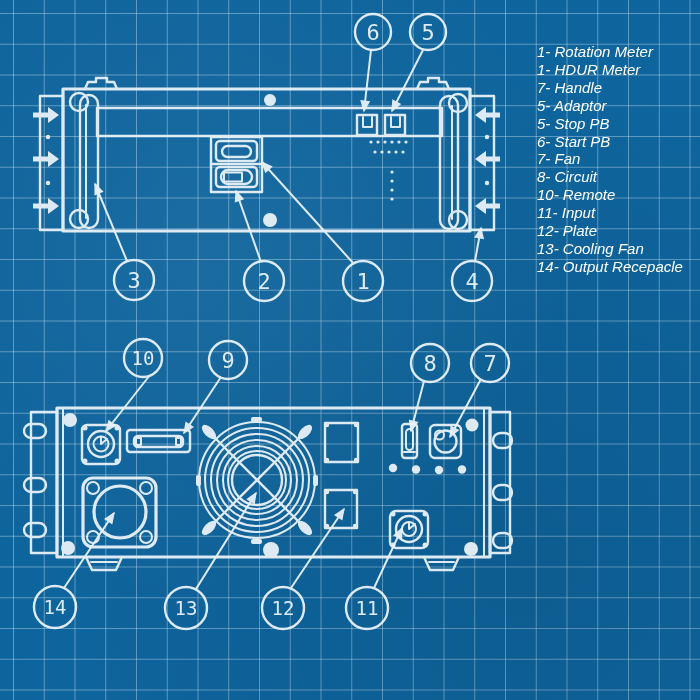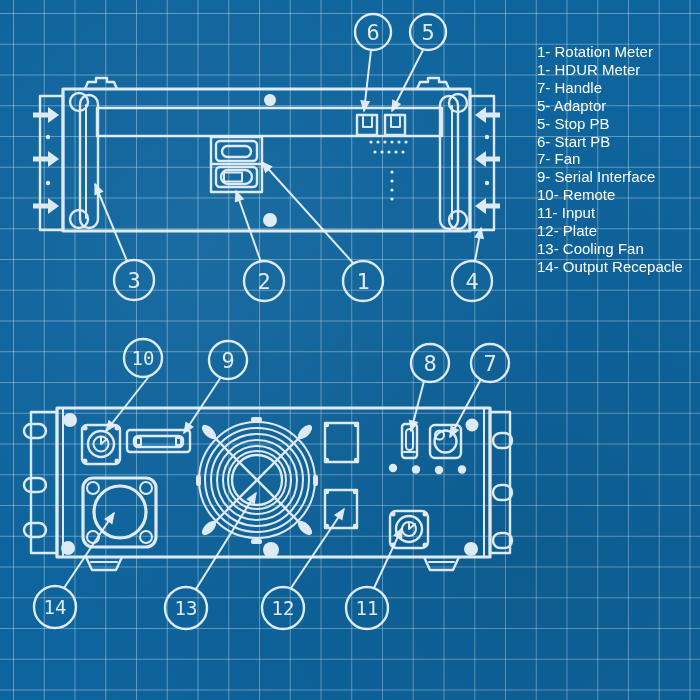--- a/index.html
+++ b/index.html
@@ -24,21 +24,21 @@
   .ln2{fill:none;stroke:var(--ink);stroke-width:2;stroke-linecap:round;stroke-linejoin:round;}
   .fl{fill:var(--ink);stroke:none;}
   .leader{fill:none;stroke:var(--ink);stroke-width:2;}
   .co{fill:none;stroke:var(--ink);stroke-width:2.4;}
   .cn{fill:var(--ink);font-family:"DejaVu Sans Mono","Liberation Mono",monospace;
       font-size:22px;text-anchor:middle;}
   .cn2{fill:var(--ink);font-family:"DejaVu Sans Mono","Liberation Mono",monospace;
       font-size:19px;text-anchor:middle;}
   .legend{
     position:absolute;left:537px;top:43px;width:160px;
-    color:#ffffff;font-size:15px;line-height:17.9px;white-space:nowrap;
+    color:#ffffff;font-size:15px;line-height:17.9px;white-space:nowrap;font-style:italic;
   }
 </style>
 </head>
 <body>
 
 <div class="stage">
 
 <svg class="diagram" width="700" height="700" viewBox="0 0 700 700">
   <defs>
     <marker id="arrow" markerUnits="userSpaceOnUse" markerWidth="13" markerHeight="11" refX="11" refY="5.5" orient="auto">
@@ -331,21 +331,21 @@
 </svg>
 
 <div class="legend">
   <div>1- Rotation Meter</div>
   <div>1- HDUR Meter</div>
   <div>7- Handle</div>
   <div>5- Adaptor</div>
   <div>5- Stop PB</div>
   <div>6- Start PB</div>
   <div>7- Fan</div>
-  <div>9- Serial Interface</div>
+  <div>8- Circuit</div>
   <div>10- Remote</div>
   <div>11- Input</div>
   <div>12- Plate</div>
   <div>13- Cooling Fan</div>
   <div>14- Output Recepacle</div>
 </div>
 
 </div>
 
 </body></html>

